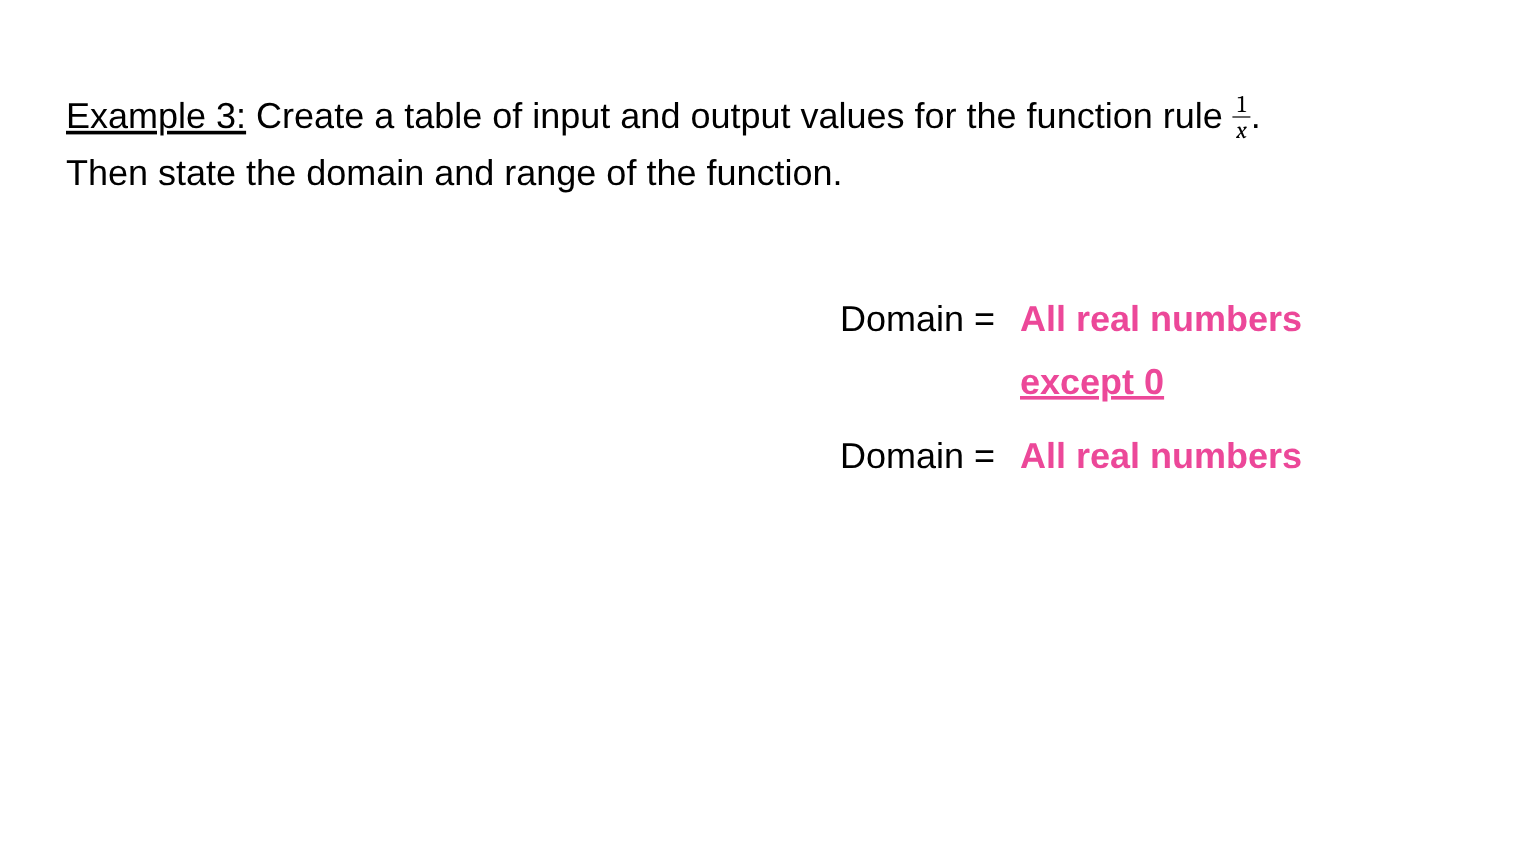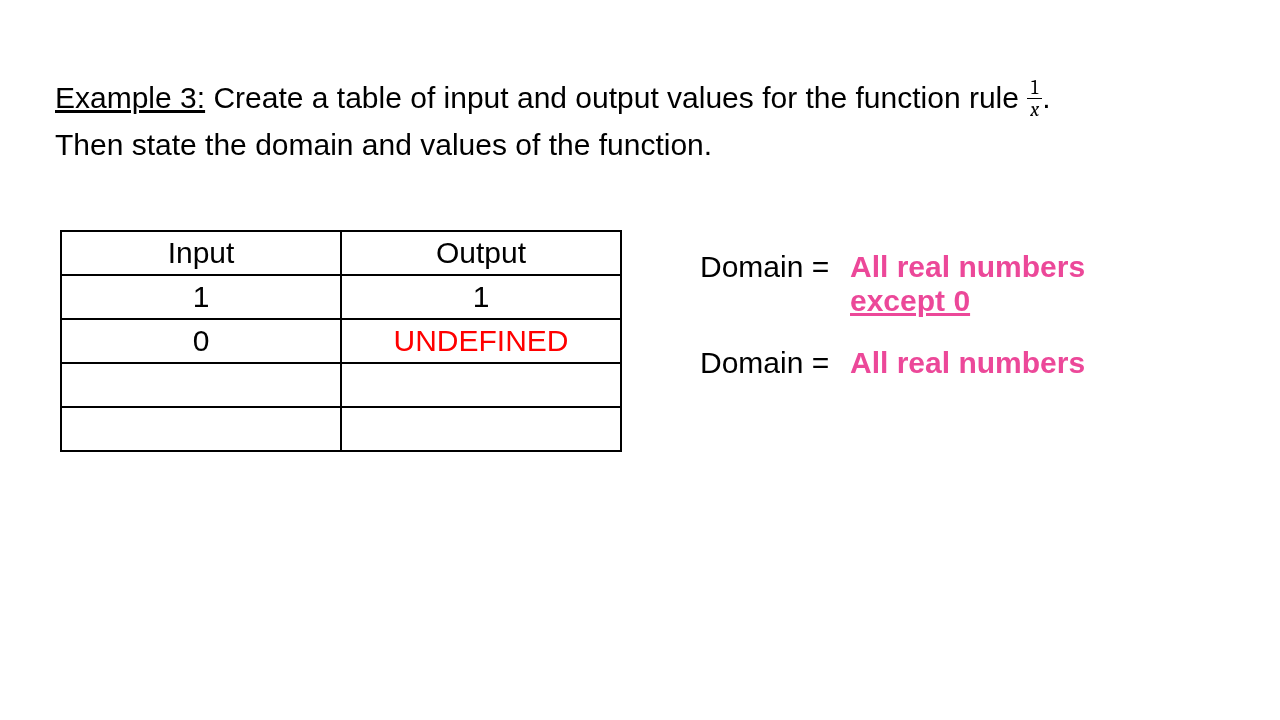--- a/index.html
+++ b/index.html
@@ -81,57 +81,34 @@
     width: 150px;
     flex: 0 0 150px;
   }
   .ans-value {
     color: #ec4899;
     font-weight: bold;
   }
   .ans-value .line2 {
     text-decoration: underline;
     display: block;
+    margin-top: 18px;
   }
 </style>
 </head>
 <body>
 
 <div class="page">
 
   <div class="prompt">
     <span class="example-label">Example 3:</span><span> Create a table of input and output values for the function rule </span><span class="fraction"><span class="num">1</span><span class="den">x</span></span><span>.</span>
     <br>
-    <span>Then state the domain and values of the function.</span>
+    <span>Then state the domain and range of the function.</span>
   </div>
 
-  <table class="io-table">
-    <tbody>
-        <tr>
-      <th class="col-in">Input</th>
-      <th class="col-out">Output</th>
-    </tr>
-    <tr>
-      <td class="col-in">1</td>
-      <td class="col-out">1</td>
-    </tr>
-    <tr>
-      <td class="col-in">0</td>
-      <td class="col-out red">UNDEFINED</td>
-    </tr>
-    <tr>
-      <td class="col-in"></td>
-      <td class="col-out"></td>
-    </tr>
-    <tr>
-      <td class="col-in"></td>
-      <td class="col-out"></td>
-    </tr>
-  </tbody>
-    </table>
 
   <div class="answers">
     <div class="ans-row">
       <div class="ans-label">Domain =</div>
       <div class="ans-value">
         <span>All real numbers</span>
         <span class="line2">except 0</span>
       </div>
     </div>
     <div class="ans-row">

